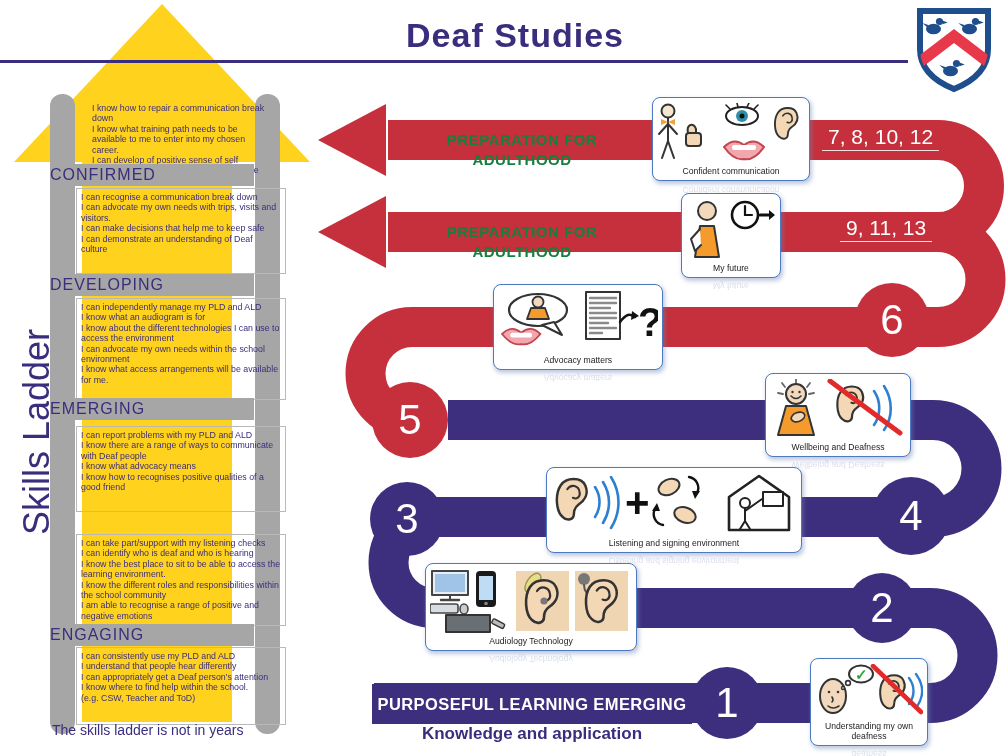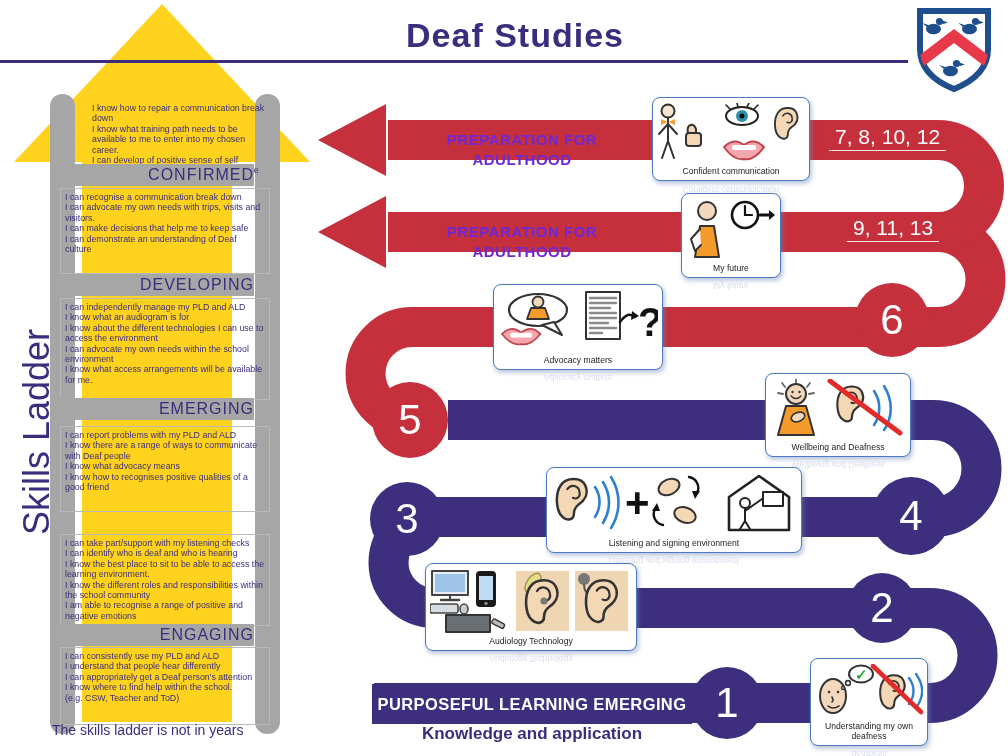--- a/index.html
+++ b/index.html
@@ -15,38 +15,38 @@
   .title{left:290px;top:16px;width:450px;text-align:center;font-size:34px;font-weight:bold;
          color:var(--ink);letter-spacing:1px;}
   .title-rule{left:0;top:60px;width:908px;height:3px;background:var(--ink);}
 
   
   .arrow-head{left:14px;top:4px;width:0;height:0;border-left:148px solid transparent;
               border-right:148px solid transparent;border-bottom:158px solid var(--yellow);}
   .arrow-tail{left:82px;top:158px;width:150px;height:564px;background:var(--yellow);}
   .rail{width:25px;top:94px;height:640px;background:var(--gray);border-radius:12px;}
   .rail.l{left:50px}.rail.r{left:255px}
-  .rung{left:50px;width:204px;height:22px;background:var(--gray);text-align:right;
+  .rung{left:50px;width:204px;height:22px;background:var(--gray);text-align:left;
         line-height:22px;font-size:16px;letter-spacing:1px;color:var(--ink);}
-  .sbox{left:60px;width:200px;padding:3px 4px;font-size:8.8px;line-height:1.18;
+  .sbox{left:76px;width:200px;padding:3px 4px;font-size:8.8px;line-height:1.18;
         color:var(--ink);white-space:pre-line;border:1px solid #b9b9b9;}
   .sbox.noborder{border:none;left:88px;width:178px;margin-top:10px;}
   .vlabel{left:-112px;top:410px;width:300px;height:44px;transform:rotate(-90deg);
           font-size:36px;color:var(--ink);text-align:center;}
   .footnote{left:52px;top:722px;font-size:14px;color:var(--ink);}
 
   
   svg.path-svg{left:0;top:0;pointer-events:none;}
   .path-purple{fill:none;stroke:var(--purple);stroke-width:40px;}
   .path-red{fill:none;stroke:var(--red);stroke-width:40px;}
   .head-red{fill:var(--red);}
 
-  .band-label{color:#6d28d9;font-weight:bold;font-size:15px;letter-spacing:.5px;height:20px;line-height:20px;}
+  .band-label{color:#15803d;font-weight:bold;font-size:15px;letter-spacing:.5px;height:20px;line-height:20px;}
   .band-years{color:#fff;font-size:21px;border-bottom:1px solid rgba(255,255,255,.85);
-              padding:0 6px 1px 6px;margin-left:7px;}
+              padding:0 6px 1px 6px;}
   .banner{left:372px;top:684px;width:320px;height:40px;background:var(--purple);
           color:#fff;font-weight:bold;font-size:16.5px;text-align:center;line-height:40px;letter-spacing:.4px;}
   .subtitle{left:372px;top:724px;width:320px;text-align:center;font-weight:bold;
             font-size:17px;color:var(--ink);}
 
   .step{border-radius:50%;color:#fff;display:flex;align-items:center;justify-content:center;
         font-size:42px;}
   .step.p{background:var(--purple);} .step.r{background:var(--red);}
 
   

